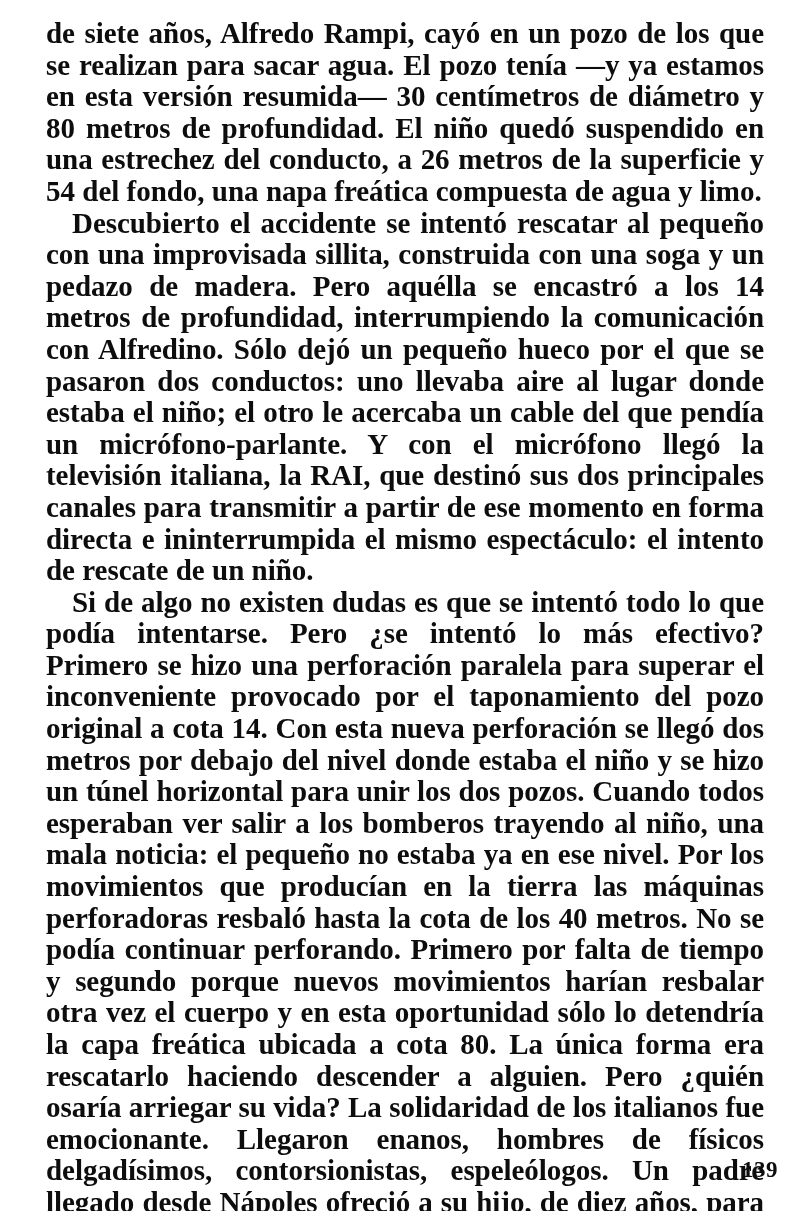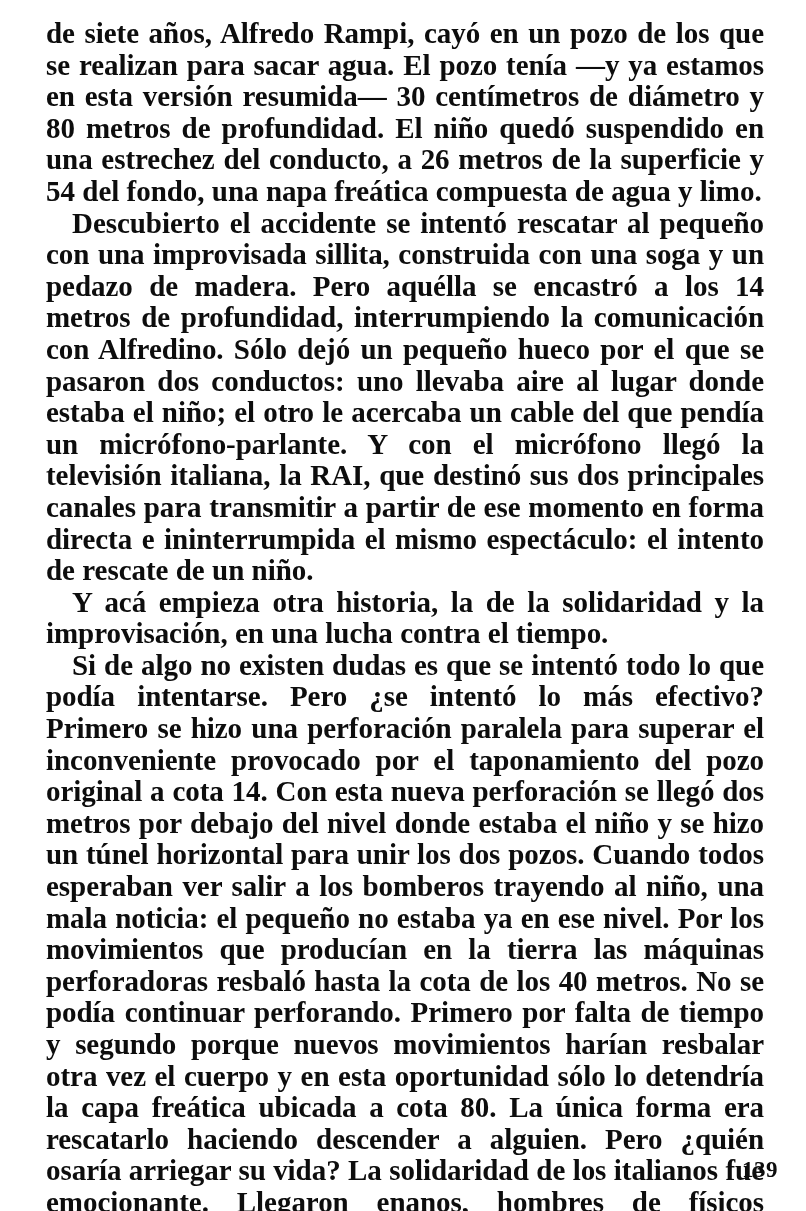--- a/index.html
+++ b/index.html
@@ -47,17 +47,16 @@
     letter-spacing: 0.5px;
   }
 </style>
 </head>
 <body>
 
 <div class="page">
   <div class="body-text">
     <p class="first">de siete años, Alfredo Rampi, cayó en un pozo de los que se realizan para sacar agua. El pozo tenía —y ya estamos en esta versión resumida— 30 centímetros de diámetro y 80 metros de profundidad. El niño quedó suspendido en una estrechez del conducto, a 26 metros de la superficie y 54 del fondo, una napa freática compuesta de agua y limo.</p>
     <p>Descubierto el accidente se intentó rescatar al pequeño con una improvisada sillita, construida con una soga y un pedazo de madera. Pero aquélla se encastró a los 14 metros de profundidad, interrumpiendo la comunicación con Alfredino. Sólo dejó un pequeño hueco por el que se pasaron dos conductos: uno llevaba aire al lugar donde estaba el niño; el otro le acercaba un cable del que pendía un micrófono-parlante. Y con el micrófono llegó la televisión italiana, la RAI, que destinó sus dos principales canales para transmitir a partir de ese momento en forma directa e ininterrumpida el mismo espectáculo: el intento de rescate de un niño.</p>
-    <p>Y acá empieza otra historia, la de la solidaridad y la improvisación, en una lucha contra el tiempo.</p>
     <p>Si de algo no existen dudas es que se intentó todo lo que podía intentarse. Pero ¿se intentó lo más efectivo? Primero se hizo una perforación paralela para superar el inconveniente provocado por el taponamiento del pozo original a cota 14. Con esta nueva perforación se llegó dos metros por debajo del nivel donde estaba el niño y se hizo un túnel horizontal para unir los dos pozos. Cuando todos esperaban ver salir a los bomberos trayendo al niño, una mala noticia: el pequeño no estaba ya en ese nivel. Por los movimientos que producían en la tierra las máquinas perforadoras resbaló hasta la cota de los 40 metros. No se podía continuar perforando. Primero por falta de tiempo y segundo porque nuevos movimientos harían resbalar otra vez el cuerpo y en esta oportunidad sólo lo detendría la capa freática ubicada a cota 80. La única forma era rescatarlo haciendo descender a alguien. Pero ¿quién osaría arriegar su vida? La solidaridad de los italianos fue emocionante. Llegaron enanos, hombres de físicos delgadísimos, contorsionistas, espeleólogos. Un padre llegado desde Nápoles ofreció a su hijo, de diez años, para que lo descendieran, atado por los pies de una soga. Todo se intentó mientras miles de personas llegaban a</p>
   </div>
   <div class="page-number">139</div>
 </div>
 
 </body></html>

